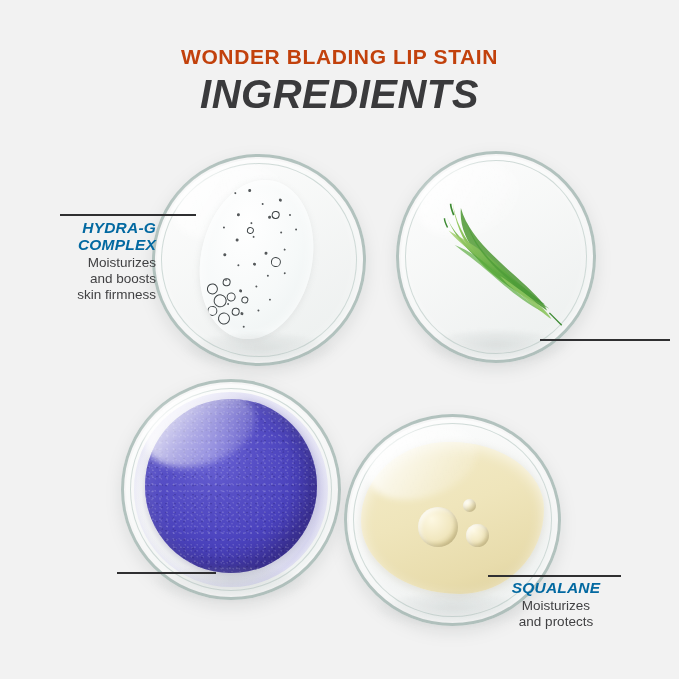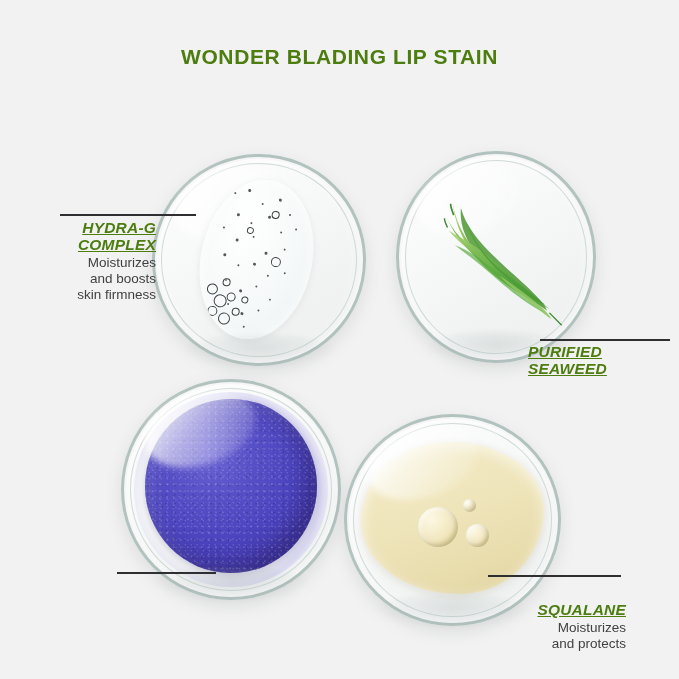--- a/index.html
+++ b/index.html
@@ -25,21 +25,21 @@
   
   .brand-line {
     position: absolute;
     top: 45px;
     left: 0;
     width: 679px;
     text-align: center;
     font-weight: bold;
     font-size: 21px;
     letter-spacing: 0.6px;
-    color: #4d7c0f;
+    color: #c2410c;
     font-family: "Liberation Sans", sans-serif;
   }
   .title-line {
     position: absolute;
     top: 72px;
     left: 0;
     width: 679px;
     text-align: center;
     font-weight: bold;
     font-style: italic;
@@ -208,53 +208,53 @@
     border-top: 2px solid #2f2f31;
   }
   .callout {
     position: absolute;
   }
   .callout .cname {
     font-weight: bold;
     font-style: italic;
     font-size: 15.5px;
     line-height: 17px;
-    color: #4d7c0f;
+    color: #0369a1;
     letter-spacing: 0.2px;
     white-space: pre-line;
-    text-decoration: underline;
   }
   .callout .cdesc {
     font-size: 13.5px;
     line-height: 16px;
     color: #414143;
     margin-top: 2px;
     white-space: pre-line;
   }
   .align-right { text-align: right; }
   .align-left  { text-align: left; }
-  .align-center{ text-align: right; margin-top: 22px; }
+  .align-center{ text-align: center; }
 
   
   #callout-hydra    { left: 20px;  top: 219px; width: 136px; }
   #callout-seaweed  { left: 528px; top: 343px; width: 144px; }
   #callout-dyes     { left: 110px; top: 576px; width: 110px; }
   #callout-squalane { left: 486px; top: 579px; width: 140px; }
 
   #leader-hydra    { left: 60px;  top: 214px; width: 136px; }
   #leader-seaweed  { left: 540px; top: 339px; width: 130px; }
   #leader-dyes     { left: 117px; top: 572px; width: 99px;  }
   #leader-squalane { left: 488px; top: 575px; width: 133px; }
 </style>
 </head>
 <body>
 
 <div id="stage">
 
   <div class="brand-line">WONDER BLADING LIP STAIN</div>
+  <div class="title-line">INGREDIENTS</div>
 
   <div class="dish" id="dish-hydra">
     <div class="glass-body"></div>
     <div class="rim"></div>
     <div class="rim-ring-outer"></div>
     <div class="rim-ring-inner"></div>
     <div class="gloss"></div>
     <div class="gel-blob">
       <span class="speck" style="left:18%;top:12%;width:2px;height:2px;"></span>
       <span class="speck" style="left:30%;top:8%;width:3px;height:3px;"></span>
@@ -371,22 +371,20 @@
 
   <div class="callout align-right" id="callout-hydra">
     <div class="cname">HYDRA-G
 COMPLEX</div>
     <div class="cdesc">Moisturizes
 and boosts
 skin firmness</div>
   </div>
 
   <div class="callout align-left" id="callout-seaweed">
-    <div class="cname">PURIFIED
-SEAWEED</div>
   </div>
 
 
   <div class="callout align-center" id="callout-squalane">
     <div class="cname">SQUALANE</div>
     <div class="cdesc">Moisturizes
 and protects</div>
   </div>
 
 </div>

